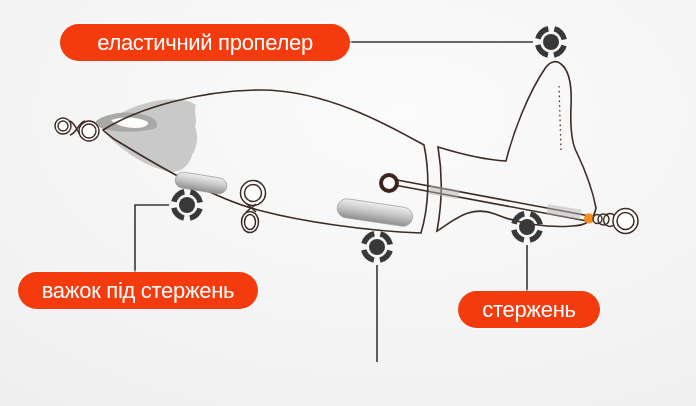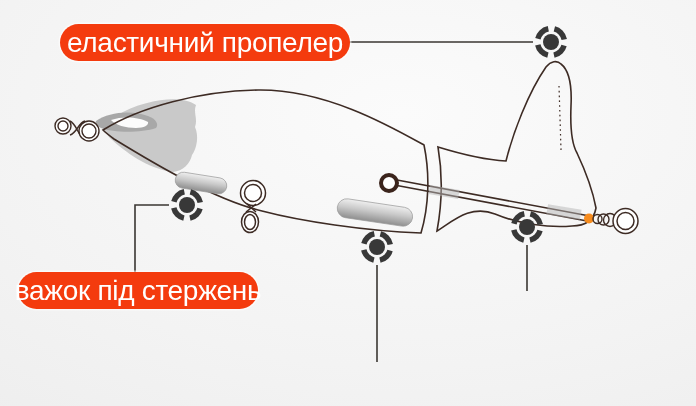--- a/index.html
+++ b/index.html
@@ -5,21 +5,21 @@
   html,body{margin:0;padding:0;}
   body{font-family:"Liberation Sans", sans-serif;}
   .stage{
     position:relative;width:696px;height:406px;overflow:hidden;
     background:radial-gradient(130% 130% at 58% 28%, var(--background-center,#fbfbfb) 0%, #f3f3f3 48%, var(--background-edge,#e9e9e9) 100%);
   }
   .stage svg{position:absolute;left:0;top:0;}
   .pill{
     position:absolute;display:flex;align-items:center;justify-content:center;
     background:var(--label-bg,#f43b0e);color:var(--label-text,#fff);
-    height:37px;border-radius:19px;font-size:28px;letter-spacing:-0.3px;
+    height:37px;border-radius:19px;font-size:22px;letter-spacing:-0.3px;
     white-space:nowrap;box-shadow:0 0 0 1.5px rgba(255,255,255,.55);text-align:right;
   }
   .ln{stroke:var(--outline,#3d2b24);fill:none;}
   .callout{stroke:#3a3632;stroke-width:1.6;fill:none;}
   .marker-dot{fill:var(--marker,#383838);}
   .marker-ring{stroke:var(--marker,#383838);fill:none;stroke-width:5.5;
     stroke-dasharray:15.21 6.0;stroke-dashoffset:7.6;}
   .bead{fill:var(--bead,#f78c1e);}
 </style>
 </head>
@@ -122,14 +122,15 @@
     <g transform="translate(527,227)">
       <circle class="marker-dot" r="8"></circle>
         <circle class="marker-ring" r="13.5" transform="rotate(45)"></circle>
     </g>
   </svg>
 
   <div class="pill" style="left:60px;top:24px;width:290px;">еластичний пропелер</div>
 
   <div class="pill" style="left:18px;top:272px;width:240px;">важок під стержень</div>
 
+  <div class="pill" style="left:458px;top:291px;width:142px;">стержень</div>
 
 </div>
 
 </body></html>

